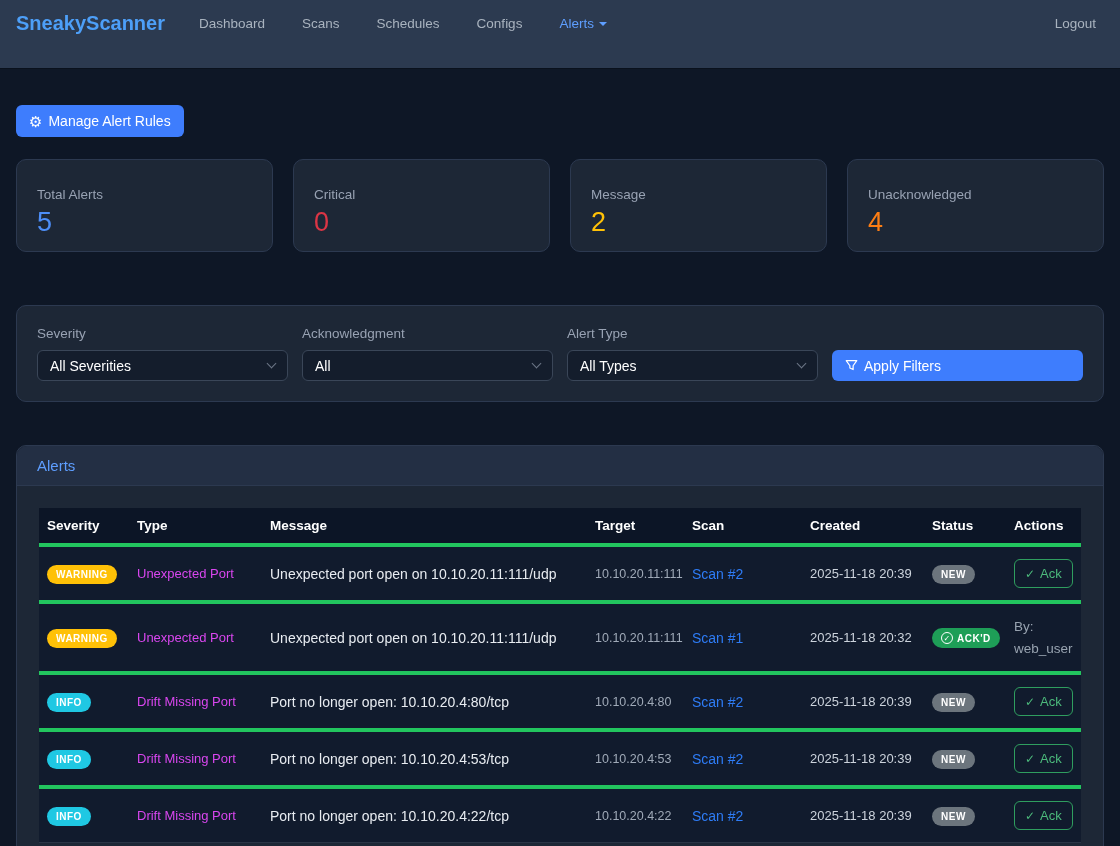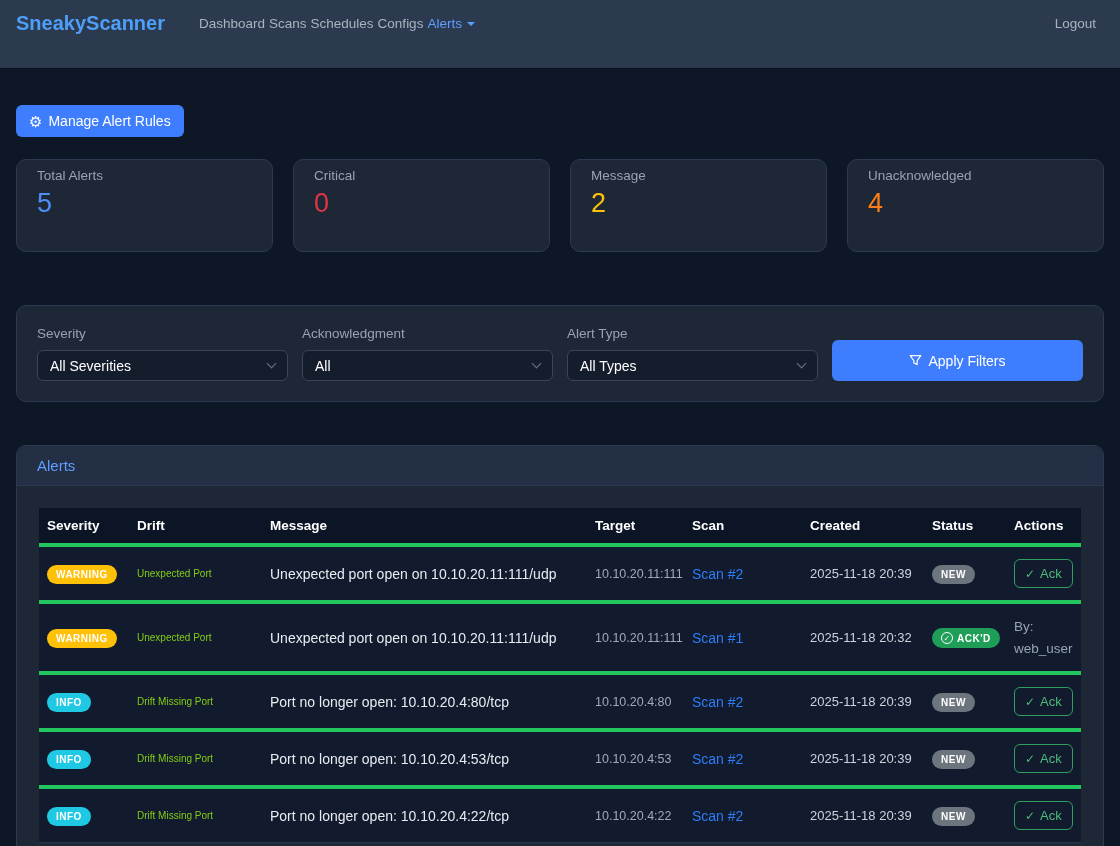--- a/index.html
+++ b/index.html
@@ -13,21 +13,21 @@
 
   
   .navbar {
     background:#2c3a50; height:69px;
     padding:10px 24px 0 16px;
     display:flex; align-items:flex-start;
     border-bottom:1px solid #0a111d;
   }
   .nav-inner { display:flex; align-items:center; width:100%; height:26px; }
   .brand { color:#4d9ff8; font-weight:bold; font-size:20px; margin-right:34px; cursor:pointer; }
-  .nav-links { display:flex; gap:4px; align-items:center; }
+  .nav-links { display:flex; gap:37px; align-items:center; }
   .nav-link { color:#a9b3bf; font-size:13.5px; cursor:pointer; }
   .nav-link.active { color:#5e9eff; }
   .caret-down {
     display:inline-block; width:0; height:0; margin-left:5px;
     border-left:4px solid transparent; border-right:4px solid transparent;
     border-top:4px solid currentColor; vertical-align:middle;
   }
   .logout { margin-left:auto; color:#a9b3bf; font-size:13.5px; cursor:pointer; }
 
   
@@ -38,21 +38,21 @@
   .btn-primary {
     background:#3e7dfd; color:#fff; border:none; border-radius:6px;
     padding:8px 13px; font-size:14px; display:inline-flex; align-items:center; gap:6px;
     cursor:pointer; font-family:inherit;
   }
   .gear-icon { font-size:15px; line-height:1; }
 
   
   .stats { display:grid; grid-template-columns:repeat(4,1fr); gap:20px; margin-top:22px; }
   .card { background:#1d2736; border:1px solid #2c3950; border-radius:10px; }
-  .stat-card { padding:8px 20px; height:93px; }
+  .stat-card { padding:27px 20px; height:93px; }
   .stat-label { color:#98a2b3; font-size:13.5px; }
   .stat-value { font-size:27px; margin-top:5px; }
 
   
   .filter-card {
     margin-top:53px; padding:20px;
     display:grid; grid-template-columns:repeat(4,1fr); gap:14px; align-items:end;
     height:97px;
   }
   .filter-group { display:flex; flex-direction:column; }
@@ -60,21 +60,21 @@
   .select {
     background:#141d2c; border:1px solid #3a4658; border-radius:6px;
     height:31px; display:flex; align-items:center; justify-content:space-between;
     padding:0 12px; font-size:14px; color:#fff; cursor:pointer;
   }
   .chevron {
     width:7px; height:7px; margin-top:-4px;
     border-right:1.5px solid #6c7687; border-bottom:1.5px solid #6c7687;
     transform:rotate(45deg);
   }
-  .apply-btn { height:41px; width:100%; justify-content:center; }
+  .apply-btn { height:31px; width:100%; }
 
   
   .alerts-card { margin-top:43px; padding:0; }
   .alerts-card-header {
     background:#232f44; border-bottom:1px solid #2c3950;
     border-radius:10px 10px 0 0; padding:11px 20px;
     color:#5e9eff; font-size:15px;
   }
   .alerts-card-body { padding:22px 22px 20px; }
 
@@ -91,21 +91,21 @@
   .badge.warning { background:#ffc107; }
   .badge.info    { background:#1fc8e3; }
   .badge.new     { background:#6c757d; }
   .badge.acked   { background:#1e9e57; display:inline-flex; align-items:center; gap:4px; }
   .circle-check {
     width:12px; height:12px; border:1px solid #fff; border-radius:50%;
     font-size:8px; display:inline-flex; align-items:center; justify-content:center;
     font-weight:normal;
   }
 
-  .type-cell    { color:#84cc16; font-size:10px; }
+  .type-cell    { color:#d946ef; font-size:13px; }
   .msg-cell     { color:#e8ecf1; font-size:14px; }
   .target-cell  { color:#a0aab8; font-size:12.5px; }
   .scan-link    { color:#2e7cf6; font-size:14px; text-decoration:none; cursor:pointer; }
   .created-cell { color:#ccd3dc; font-size:13px; }
   .ack-btn {
     background:transparent; border:1px solid #2f9e5f; color:#4cba7c;
     border-radius:6px; padding:6px 10px; font-size:13px;
     display:inline-flex; align-items:center; gap:5px; cursor:pointer; font-family:inherit;
   }
   .ack-btn .check-glyph { font-size:12px; }
@@ -198,21 +198,21 @@
             <col style="width:325px">
             <col style="width:97px">
           <col style="width:118px">
             <col style="width:122px">
             <col style="width:82px">
             <col>
         </colgroup>
         <thead>
           <tr>
             <th>Severity</th>
-            <th>Drift</th>
+            <th>Type</th>
             <th>Message</th>
             <th>Target</th>
             <th>Scan</th>
             <th>Created</th>
             <th>Status</th>
             <th>Actions</th>
           </tr>
         </thead>
         <tbody>
             <tr>

